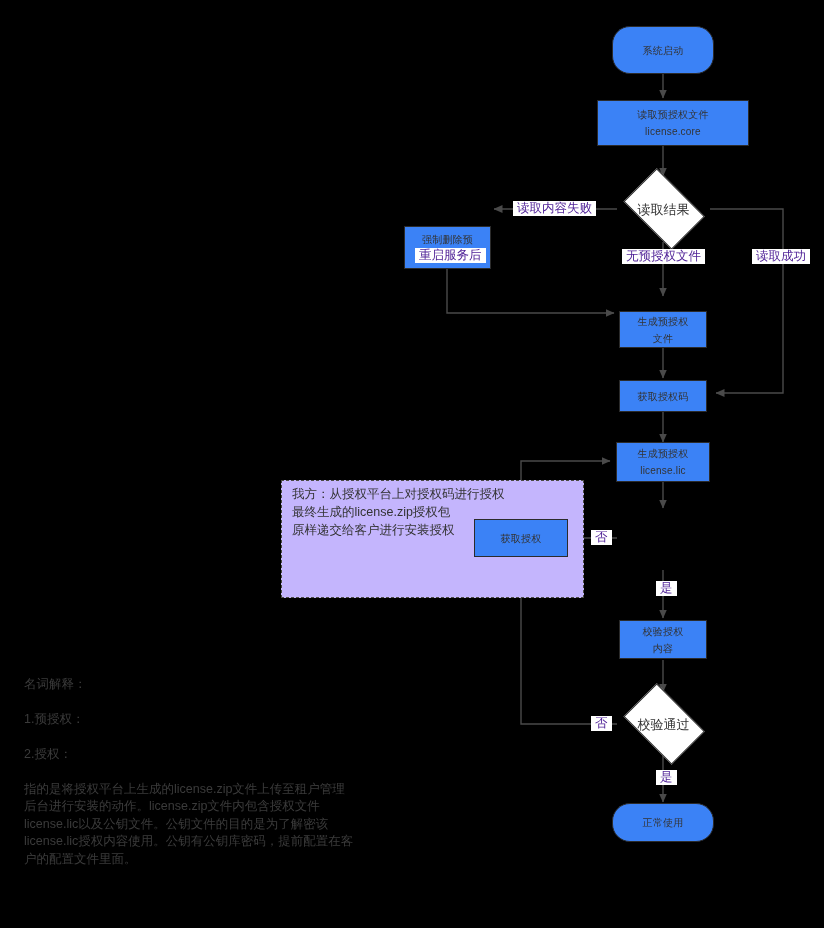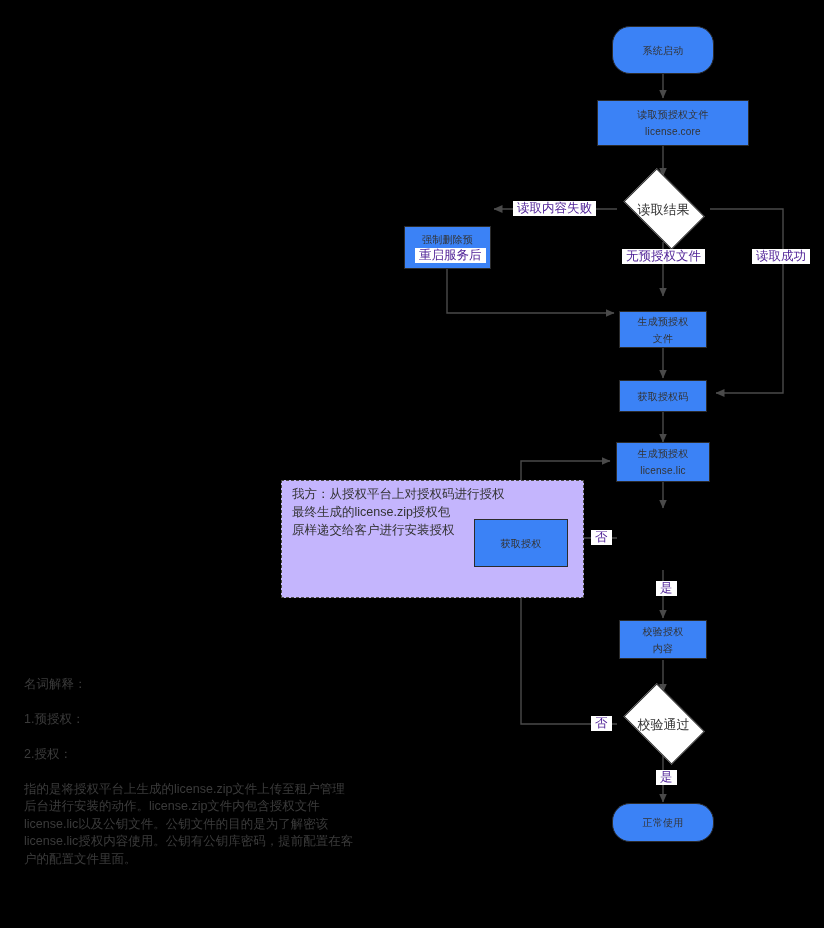--- a/index.html
+++ b/index.html
@@ -180,21 +180,21 @@
 
   <div class="node process" style="left:619px; top:311px; width:88px; height:37px;">生成预授权
 文件</div>
 
   <div class="node process" style="left:619px; top:380px; width:88px; height:32px;">获取授权码</div>
 
   <div class="node process" style="left:616px; top:442px; width:94px; height:40px;">生成预授权
 license.lic</div>
 
 
-  <div class="node process" style="left:474px; top:519px; width:94px; height:48px;">获取授权</div>
+  <div class="node process" style="left:474px; top:519px; width:94px; height:38px;">获取授权</div>
 
   <div class="node process" style="left:619px; top:620px; width:88px; height:39px;">校验授权
 内容</div>
 
   <div class="diamond-wrap" style="left:617px; top:692px; width:93px; height:64px;">
     <div class="diamond-shape" style="width: 65.7609px; height: 45.2548px; transform: translate(-50%, -50%) rotate(45deg) scale(1, 1);"></div>
     <div class="diamond-label">校验通过</div>
   </div>
 
   <div class="node terminator" style="left:612px; top:803px; width:102px; height:39px;">正常使用</div>

